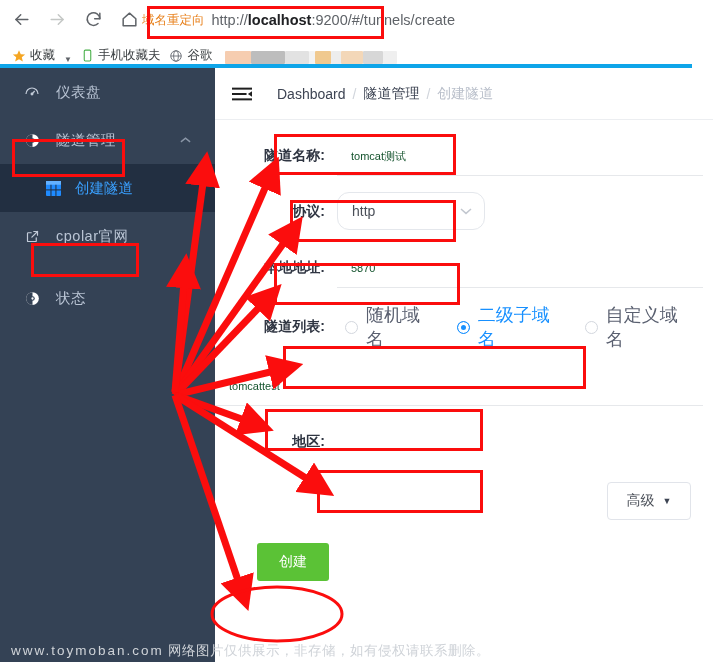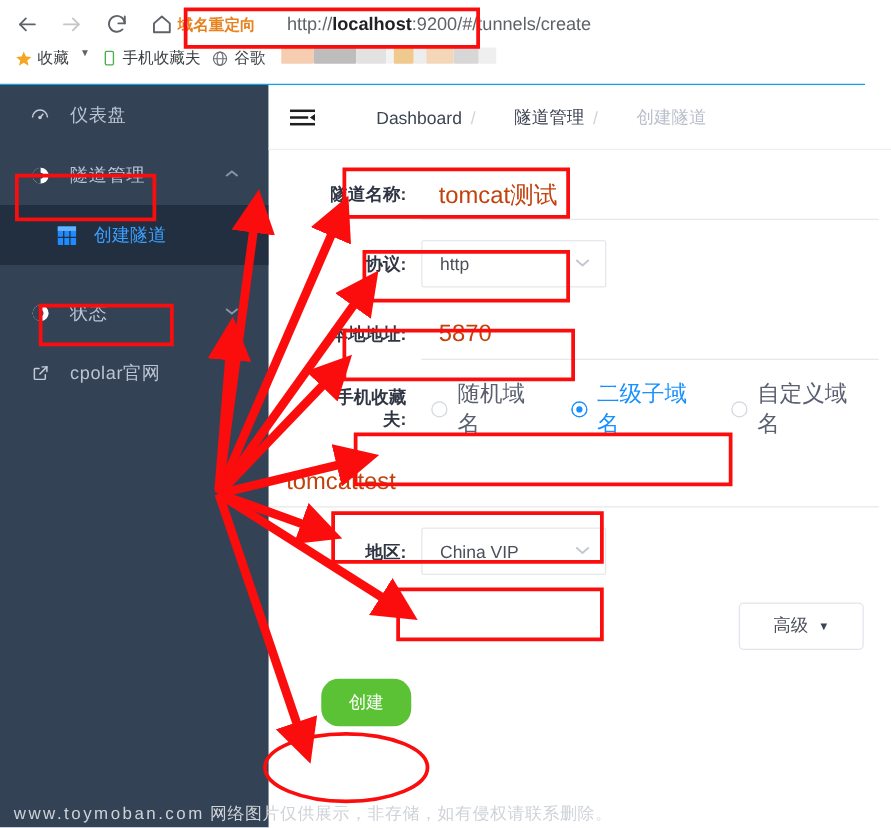--- a/index.html
+++ b/index.html
@@ -22,29 +22,29 @@
   }
   .nav-btn.disabled { color: #c4c7c5; }
   .nav-btn svg { display: block; }
   .omnibox {
     position: absolute; left: 142px; top: 8px;
     width: 560px; height: 24px;
     display: flex; align-items: center;
     font-size: 14.5px; color: #5f6368;
     white-space: nowrap; overflow: hidden;
   }
-  .omni-tag { color: #e8821e; font-size: 12.5px; font-weight: 700; margin-right: 25px; }
+  .omni-tag { color: #e8821e; font-size: 12.5px; font-weight: 400; margin-right: 7px; }
   .omni-host { color: #202124; font-weight: 600; }
   .omni-dim { color: #5f6368; }
 
   
   .bm-bar {
     position: absolute; left: 0; top: 38px; width: 692px; height: 30px;
-    background: #ffffff; display: flex; align-items: flex-start; padding-left: 12px;
-    border-bottom: 1px solid #0ea5e9;
+    background: #ffffff; display: flex; align-items: flex-end; padding-left: 12px;
+    border-bottom: 4px solid #0ea5e9;
   }
   .bm-item { display: flex; align-items: center; font-size: 12.5px; color: #3c4043; margin-right: 9px; }
   .bm-item .gl { margin-right: 4px; display: inline-flex; align-items: center; }
   .bm-caret { font-size: 8px; color: #5f6368; margin-right: 9px; }
   .bm-blur { display: flex; align-items: center; margin-left: 4px; }
   .bm-blur i { display: block; height: 13px; border-radius: 1px; }
 
   
   .app { position: absolute; left: 0; top: 68px; width: 713px; height: 594px; background: #fff; }
 
@@ -70,64 +70,64 @@
   .sub-row.active .ic { color: #1f8bff; }
 
   
   .main { position: absolute; left: 215px; top: 0; width: 498px; height: 594px; background: #fff; }
   .topbar {
     height: 52px; display: flex; align-items: center; padding-left: 14px;
     border-bottom: 1px solid #eceef1; background: #fff;
   }
   .ham { width: 26px; height: 26px; display: flex; align-items: center; justify-content: center; color: #1f1f1f; margin-right: 22px; }
   .crumbs { display: flex; align-items: center; font-size: 14px; }
-  .crumb { color: #3d4453; margin-left: 24px; }
+  .crumb { color: #3d4453; }
   .crumb.dim { color: #b9bfca; }
   .crumb.sep { color: #d0d4db; margin: 0 7px; }
 
   
   .form { position: relative; padding-top: 8px; }
   .frow { position: relative; height: 56px; display: flex; align-items: center; }
   .flabel {
     width: 122px; text-align: right; padding-right: 12px;
     font-size: 14px; color: #2f3542; font-weight: 700; padding-left: 48px;
   }
   .fctl { position: relative; flex: 1; height: 100%; display: flex; align-items: center; }
   .uline {
     position: absolute; left: 0; right: 10px; bottom: 8px; height: 1px; background: #e6e8eb;
   }
-  .fval { font-size: 19px; color: #c2410c; padding-left: 14px; }
+  .fval { font-size: 11px; color: #14532d; padding-left: 14px; }
   .fsel {
     position: absolute; left: 0; top: 8px; width: 148px; height: 38px;
-    border: 1px solid #e4e7ec; border-radius: 2px; background: #fff;
+    border: 1px solid #e4e7ec; border-radius: 12px; background: #fff;
     display: flex; align-items: center;
   }
   .fsel .sv { font-size: 14px; color: #4a4f58; padding-left: 14px; flex: 1; }
   .fsel .sc { color: #c2c7cf; font-size: 11px; padding-right: 12px; }
 
   .radios { display: flex; align-items: center; padding-left: 8px; }
   .rad { display: flex; align-items: center; margin-right: 26px; font-size: 18px; color: #5a6070; }
   .rad .dot {
     width: 13px; height: 13px; border-radius: 50%; border: 1px solid #d3d7de;
     margin-right: 8px; background: #fff; flex: none;
   }
   .rad.sel .dot { border-color: #1890ff; background: #1890ff; box-shadow: inset 0 0 0 3px #fff; }
   .rad.sel { color: #1890ff; }
 
   .advrow { height: 62px; display: flex; align-items: center; justify-content: flex-end; padding-right: 22px; }
   .advbtn {
-    width: 100px; height: 38px; border: 1px solid #e1e4ea; border-radius: 4px;
+    width: 84px; height: 38px; border: 1px solid #e1e4ea; border-radius: 4px;
     background: #fff; display: flex; align-items: center; justify-content: center;
     font-size: 14px; color: #4a4f58; gap: 8px;
   }
   .advbtn .tri { font-size: 9px; color: #3d4453; }
 
   .createrow { height: 60px; display: flex; align-items: center; padding-left: 42px; }
   .createbtn {
-    width: 72px; height: 38px; background: #5bc236; border-radius: 14px;
+    width: 72px; height: 38px; background: #5bc236; border-radius: 3px;
     display: flex; align-items: center; justify-content: center;
     color: #fff; font-size: 14px;
   }
 
   
   .anno { position: absolute; left: 0; top: 0; width: 713px; height: 662px; pointer-events: none; }
   .abox { position: absolute; border: 3px solid #fb0d0d; }
 
   
   .wm {
@@ -256,46 +256,46 @@
                 <rect x="0" y="0" width="16" height="4" fill="#63b1ff"></rect>
                 <line x1="5.3" y1="4" x2="5.3" y2="16" stroke="#222f41" stroke-width="1.1"></line>
                 <line x1="10.6" y1="4" x2="10.6" y2="16" stroke="#222f41" stroke-width="1.1"></line>
                 <line x1="0" y1="9.5" x2="16" y2="9.5" stroke="#222f41" stroke-width="1.1"></line>
               </svg>
           </span>
           <span>创建隧道</span>
         </div>
       </div>
 
+      <div class="side-row">
+        <span class="ic">
+          <svg width="15" height="15" viewBox="0 0 24 24" fill="none" stroke="#c3ccd9" stroke-width="1.9" stroke-linecap="round">
+              <path d="M14 4h6v6"></path>
+              <path d="M20 4 11 13"></path>
+              <path d="M18 14v5a1 1 0 0 1-1 1H5a1 1 0 0 1-1-1V7a1 1 0 0 1 1-1h5"></path>
+            </svg>
+        </span>
+        <span class="lbl">cpolar官网</span>
+      </div>
+
       <div class="side-row" style="margin-top:14px">
         <span class="ic">
           <svg width="17" height="17" viewBox="0 0 24 24">
               <circle cx="12" cy="12" r="9" fill="#ffffff"></circle>
               <path d="M12 3a9 9 0 0 0 0 18z" fill="#344255"></path>
               <circle cx="12" cy="12" r="3.2" fill="#344255"></circle>
               <circle cx="12" cy="12" r="1.6" fill="#ffffff"></circle>
             </svg>
         </span>
         <span class="lbl">状态</span>
         <span class="chev">
           <svg width="11" height="8" viewBox="0 0 12 8" fill="none" stroke="#8a96a7" stroke-width="1.6">
               <polyline points="1,2 6,6 11,2"></polyline>
             </svg>
         </span>
-      </div>
-
-      <div class="side-row">
-        <span class="ic">
-          <svg width="15" height="15" viewBox="0 0 24 24" fill="none" stroke="#c3ccd9" stroke-width="1.9" stroke-linecap="round">
-              <path d="M14 4h6v6"></path>
-              <path d="M20 4 11 13"></path>
-              <path d="M18 14v5a1 1 0 0 1-1 1H5a1 1 0 0 1-1-1V7a1 1 0 0 1 1-1h5"></path>
-            </svg>
-        </span>
-        <span class="lbl">cpolar官网</span>
       </div>
     </div>
 
     <div class="main">
 
       <div class="topbar">
         <div class="ham">
           <svg width="20" height="16" viewBox="0 0 22 16">
               <rect x="0" y="1" width="22" height="2.2" fill="#1f1f1f"></rect>
               <rect x="0" y="6.9" width="16" height="2.2" fill="#1f1f1f"></rect>
@@ -338,21 +338,21 @@
 
         <div class="frow">
           <div class="flabel">本地地址:</div>
           <div class="fctl">
             <div class="uline"></div>
             <span class="fval">5870</span>
           </div>
         </div>
 
         <div class="frow" style="height:62px">
-          <div class="flabel">手机收藏夫:</div>
+          <div class="flabel">隧道列表:</div>
           <div class="fctl">
             <div class="radios">
               <div class="rad">
                 <span class="dot"></span>
                 <span>随机域名</span>
               </div>
               <div class="rad sel">
                 <span class="dot"></span>
                 <span>二级子域名</span>
               </div>
@@ -366,30 +366,20 @@
 
         <div class="frow">
           <div class="fctl">
             <div class="uline"></div>
             <span class="fval">tomcattest</span>
           </div>
         </div>
 
         <div class="frow">
           <div class="flabel">地区:</div>
-          <div class="fctl">
-            <div class="fsel">
-              <span class="sv">China VIP</span>
-              <span class="sc">
-                <svg width="12" height="8" viewBox="0 0 12 8" fill="none" stroke="#c2c7cf" stroke-width="1.5">
-                    <polyline points="1,2 6,6.4 11,2"></polyline>
-                  </svg>
-              </span>
-            </div>
-          </div>
         </div>
 
         <div class="advrow">
           <div class="advbtn">
             <span>高级</span>
             <span class="tri">▼</span>
           </div>
         </div>
 
         <div class="createrow">

